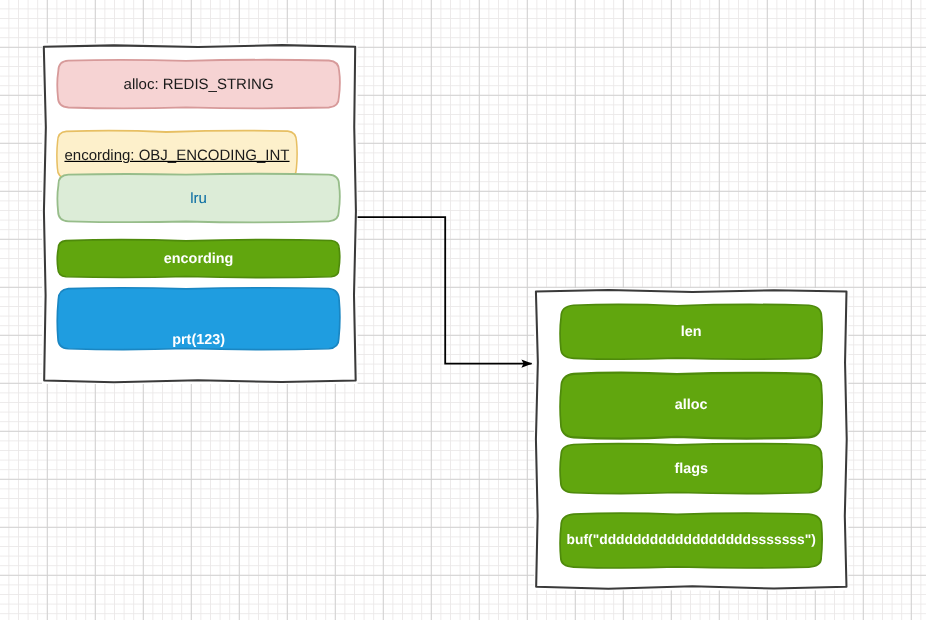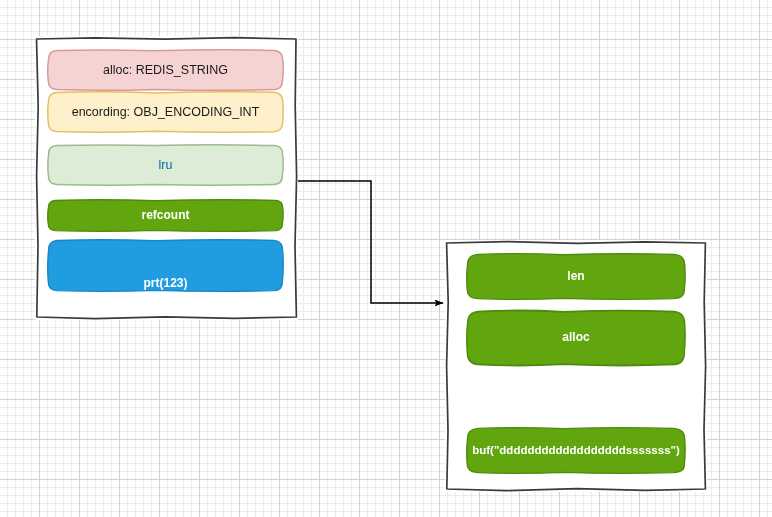--- a/index.html
+++ b/index.html
@@ -118,21 +118,21 @@
         <svg class="pill-svg" viewBox="0 0 241 46" preserveAspectRatio="none">
           <path d="M12,3.5 Q60,2.2 110,3.8 Q170,2.0 229,3.4
                    Q237.5,4 237.6,12 Q239,22 237.4,34
                    Q237.4,42 229,42.6 Q170,44 110,42.4
                    Q60,44.2 12,42.6 Q3.4,42 3.3,34
                    Q2.0,22 3.6,12 Q3.6,4 12,3.5 Z" fill="#f6d3d3" stroke="#d79a9a" stroke-width="1.5" stroke-linejoin="round"></path>
         </svg>
         <span class="pill-label">alloc: REDIS_STRING</span>
       </div>
 
-      <div class="pill theme-cream" style="left:13px; top:56px; width:235px; height:40px;">
+      <div class="pill theme-cream" style="left:13px; top:73px; width:199px; height:40px;text-decoration:underline;">
         <svg class="pill-svg" viewBox="0 0 241 46" preserveAspectRatio="none">
           <path d="M12,3.5 Q60,2.0 110,4.0 Q170,2.2 229,3.2
                    Q237.5,4 237.6,12 Q238.8,22 237.5,34
                    Q237.4,42 229,42.8 Q170,43.8 110,42.2
                    Q60,44.0 12,42.6 Q3.4,42 3.3,34
                    Q2.2,22 3.5,12 Q3.6,4 12,3.5 Z" fill="#fdf0cb" stroke="#e7bf63" stroke-width="1.5" stroke-linejoin="round"></path>
         </svg>
         <span class="pill-label">encording: OBJ_ENCODING_INT</span>
       </div>
 
@@ -148,21 +148,21 @@
       </div>
 
       <div class="pill theme-green" style="left:13px; top:164px; width:235px; height:31px;">
         <svg class="pill-svg" viewBox="0 0 241 37" preserveAspectRatio="none">
           <path d="M10,3.5 Q60,1.8 110,3.8 Q170,1.8 231,3.4
                    Q237.6,4.2 237.6,10 Q238.8,18 237.3,27
                    Q237.5,33 231,33.6 Q170,35.2 110,33.4
                    Q60,35 10,33.6 Q3.4,33 3.3,27
                    Q2.0,18 3.6,10 Q3.5,4.2 10,3.5 Z" fill="#61a60e" stroke="#4e8a0b" stroke-width="1.4" stroke-linejoin="round"></path>
         </svg>
-        <span class="pill-label">refcount</span>
+        <span class="pill-label">encording</span>
       </div>
 
       <div class="pill theme-blue" style="left:13px; top:204px; width:235px; height:51px;align-items:flex-end;">
         <svg class="pill-svg" viewBox="0 0 241 57" preserveAspectRatio="none">
           <path d="M12,3.5 Q60,1.9 110,3.8 Q170,2.0 229,3.4
                    Q237.6,4.4 237.6,13 Q239,29 237.3,45
                    Q237.5,53 229,53.6 Q170,55.2 110,53.4
                    Q60,55.2 12,53.6 Q3.4,53 3.3,45
                    Q2.0,29 3.6,13 Q3.5,4.4 12,3.5 Z" fill="#1f9de0" stroke="#1a86c2" stroke-width="1.4" stroke-linejoin="round"></path>
         </svg>
@@ -196,20 +196,30 @@
         <svg class="pill-svg" viewBox="0 0 224 46" preserveAspectRatio="none">
           <path d="M14,3.4 Q55,1.8 100,3.6 Q155,1.9 210,3.4
                    Q220.6,4.2 220.6,12 Q221.8,22 220.3,34
                    Q220.5,42 210,42.6 Q155,44.2 100,42.4
                    Q55,44.2 14,42.6 Q3.4,42 3.3,34
                    Q2.0,22 3.6,12 Q3.5,4.2 14,3.4 Z" fill="#61a60e" stroke="#4e8a0b" stroke-width="1.4" stroke-linejoin="round"></path>
         </svg>
         <span class="pill-label">alloc</span>
       </div>
 
+      <div class="pill theme-green" style="left:22px; top:130px; width:218px; height:41px;">
+        <svg class="pill-svg" viewBox="0 0 224 47" preserveAspectRatio="none">
+          <path d="M14,3.4 Q55,1.7 100,3.8 Q155,1.8 210,3.4
+                   Q220.6,4.2 220.6,12 Q221.8,23 220.3,35
+                   Q220.5,43 210,43.6 Q155,45.2 100,43.4
+                   Q55,45.2 14,43.6 Q3.4,43 3.3,35
+                   Q2.0,23 3.6,12 Q3.5,4.2 14,3.4 Z" fill="#61a60e" stroke="#4e8a0b" stroke-width="1.4" stroke-linejoin="round"></path>
+        </svg>
+        <span class="pill-label">flags</span>
+      </div>
 
       <div class="pill theme-green small" style="left:22px; top:188px; width:218px; height:45px;">
         <svg class="pill-svg" viewBox="0 0 224 51" preserveAspectRatio="none">
           <path d="M14,3.4 Q55,1.8 100,3.6 Q155,1.8 210,3.4
                    Q220.6,4.4 220.6,13 Q221.8,26 220.3,40
                    Q220.5,47 210,47.6 Q155,49.2 100,47.4
                    Q55,49.2 14,47.6 Q3.4,47 3.3,40
                    Q2.0,26 3.6,13 Q3.5,4.4 14,3.4 Z" fill="#61a60e" stroke="#4e8a0b" stroke-width="1.4" stroke-linejoin="round"></path>
         </svg>
         <span class="pill-label">buf("ddddddddddddddddddsssssss")</span>

